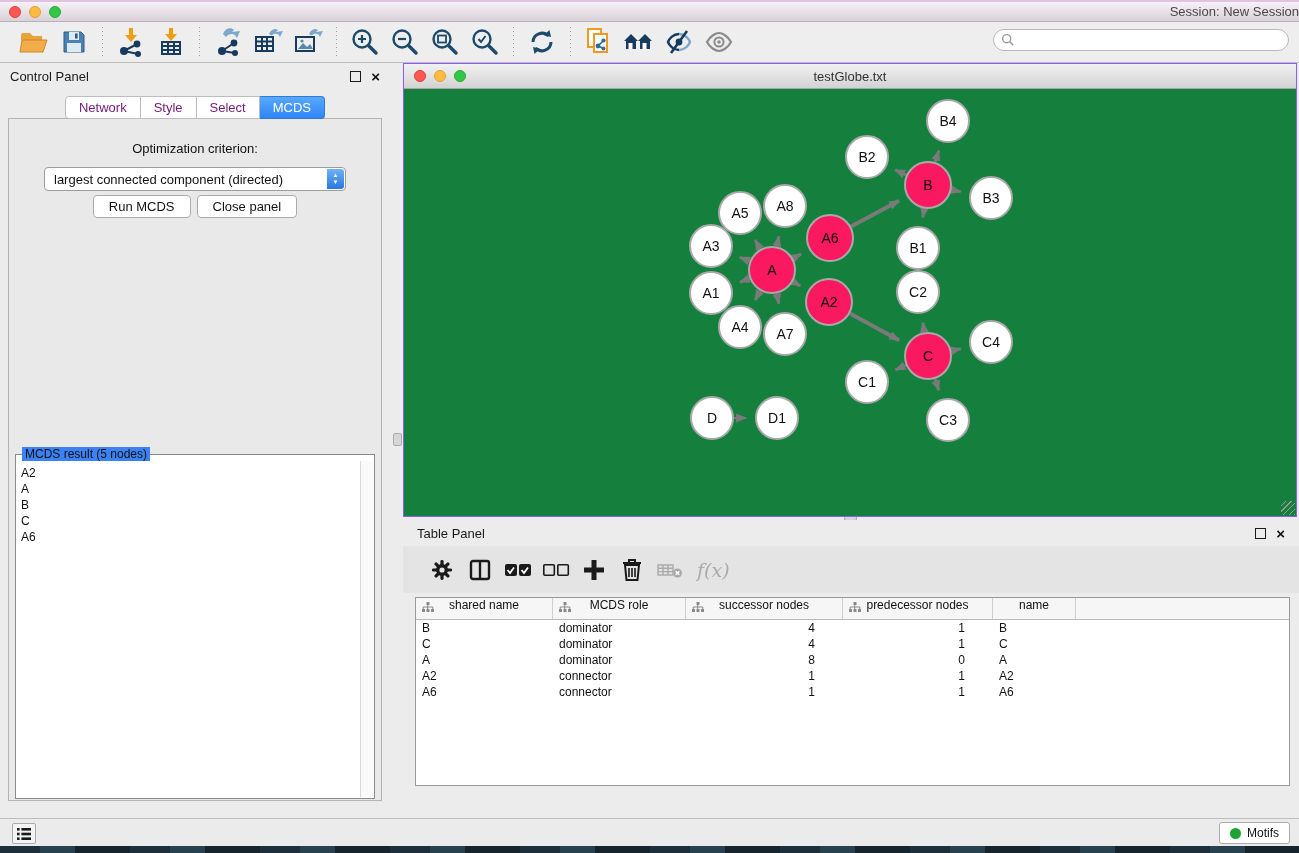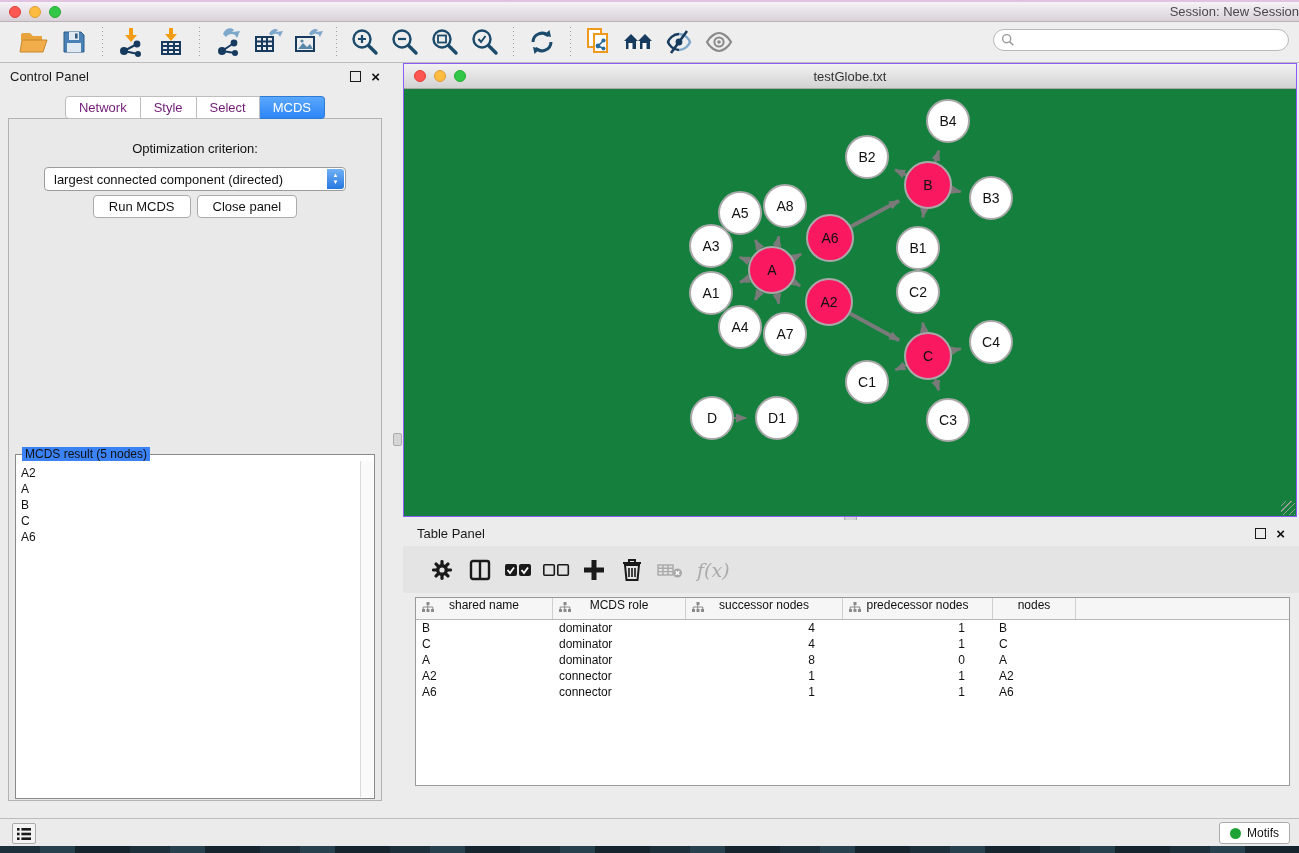--- a/index.html
+++ b/index.html
@@ -542,21 +542,21 @@
                 <rect x="4.5" y="0" width="3" height="3"></rect>
                 <rect x="0" y="7" width="3" height="3"></rect>
                 <rect x="4.5" y="7" width="3" height="3"></rect>
                 <rect x="9" y="7" width="3" height="3"></rect>
                 <path d="M5.7 3v2M1.2 7V5h9.6v2M5.7 5v2" stroke="#8a8a8a" fill="none"></path>
               </g>
             </svg>
             <span>predecessor nodes</span>
           </div>
           <div class="th" style="width: 83px;">
-            <span>nodes</span>
+            <span>name</span>
           </div>
           <div class="th filler"></div>
         </div>
       <div id="table-body">
           <div class="trow">
             <div class="td" style="width: 137px;">B</div>
             <div class="td" style="width: 133px;">dominator</div>
             <div class="td right" style="width: 157px;">4</div>
             <div class="td right" style="width: 150px;">1</div>
             <div class="td" style="width: 83px;">B</div>

